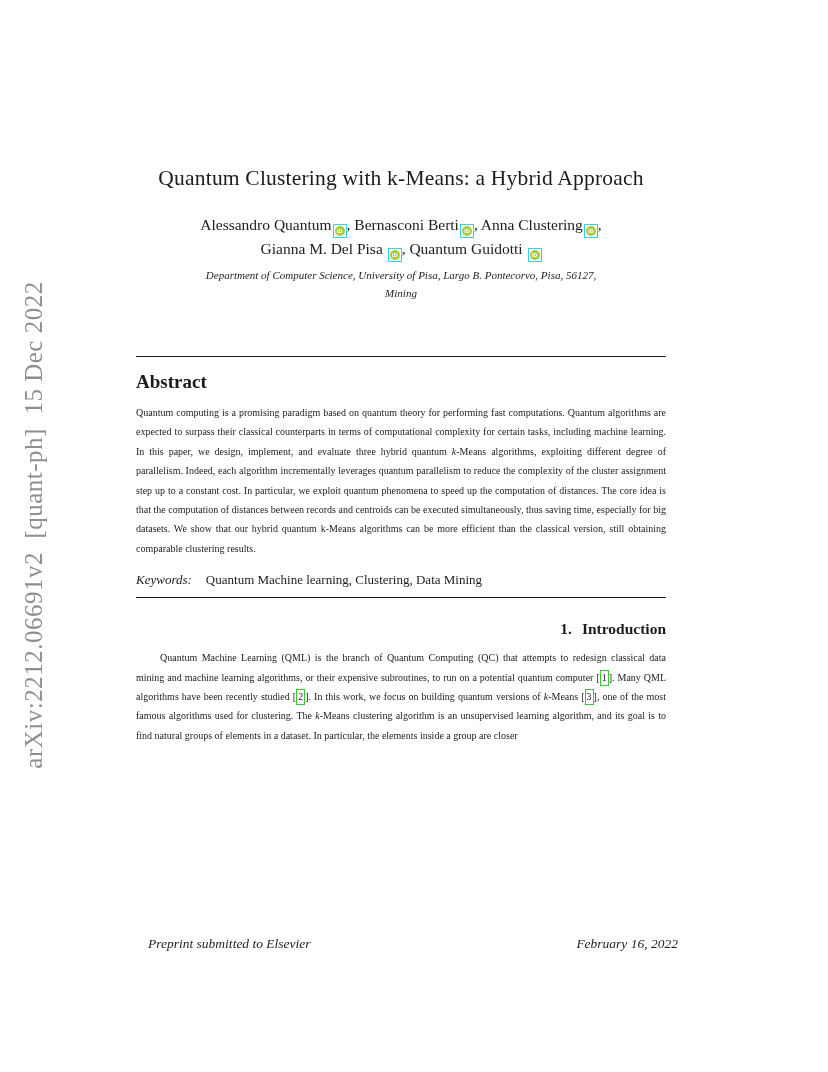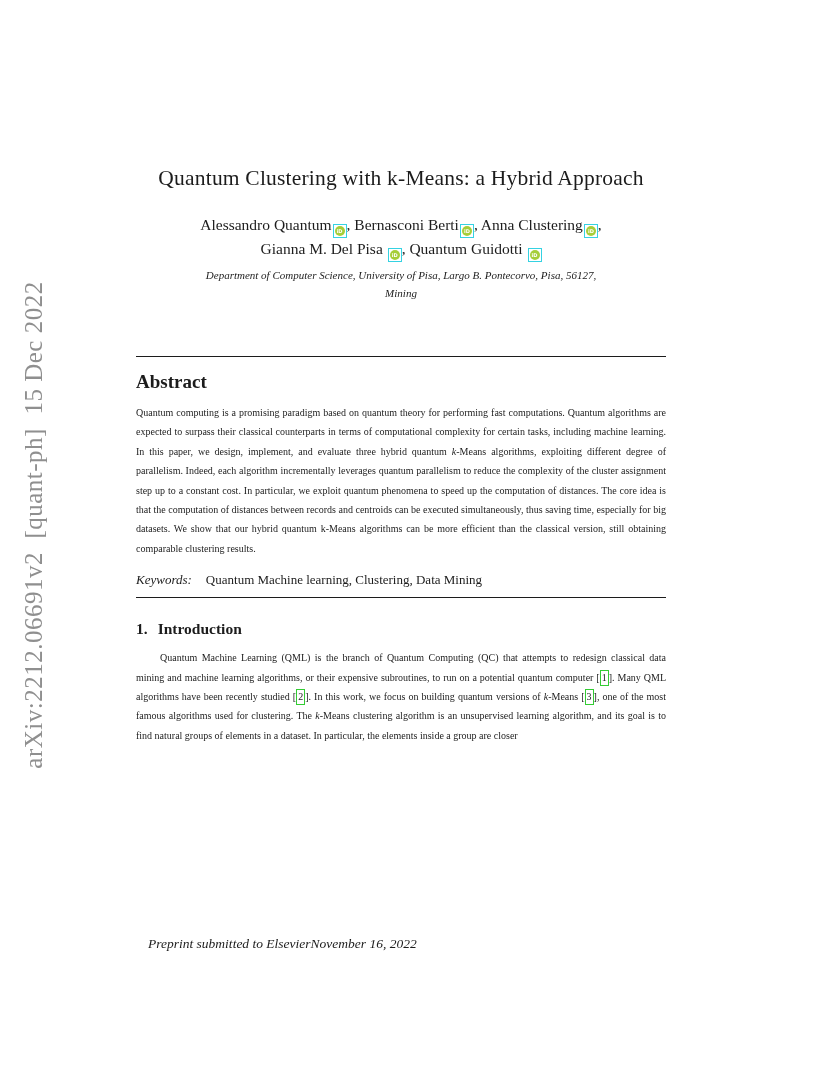--- a/index.html
+++ b/index.html
@@ -115,29 +115,30 @@
   }
   .kw-label{
     font-style:italic;
     margin-right:14px;
   }
   .rule-bottom{margin-top:8px;}
   .sec-heading{
     margin-top:22px;
     font-size:15.5px;
     font-weight:bold;
+    text-align:right;
   }
   .sec-number{margin-right:10px;}
   .footer{
     position:absolute;
     left:148px;
     top:936px;
     width:530px;
     display:flex;
-    justify-content:flex-start;
+    justify-content:space-between;
     font-style:italic;
     font-size:13.5px;
   }
 </style>
 </head>
 <body>
 
 <div class="page">
 
   <div class="watermark">arXiv:2212.06691v2  [quant-ph]  15 Dec 2022</div>
@@ -171,16 +172,16 @@
     <h2 class="sec-heading">
       <span class="sec-number">1.</span><span>Introduction</span>
     </h2>
 
     <p class="body-text indent"><span class="seg-n">Quantum Machine Learning (QML) is the branch of Quantum Computing (QC) that attempts to redesign classical data mining and machine learning algorithms, or their expensive subroutines, to run on a potential quantum computer </span><span class="seg-n">[</span><span class="seg-c">1</span><span class="seg-n">]</span><span class="seg-n">. Many QML algorithms have been recently studied </span><span class="seg-n">[</span><span class="seg-c">2</span><span class="seg-n">]</span><span class="seg-n">. In this work, we focus on building quantum versions of </span><span class="seg-i">k</span><span class="seg-n">-Means </span><span class="seg-n">[</span><span class="seg-c">3</span><span class="seg-n">]</span><span class="seg-n">, one of the most famous algorithms used for clustering. The </span><span class="seg-i">k</span><span class="seg-n">-Means clustering algorithm is an unsupervised learning algorithm, and its goal is to find natural groups of elements in a dataset. In particular, the elements inside a group are closer</span></p>
 
   </div>
 
   <div class="footer">
     <span>Preprint submitted to Elsevier</span>
-    <span>November 16, 2022</span>
+    <span>February 16, 2022</span>
   </div>
 
 </div>
 
 </body></html>

